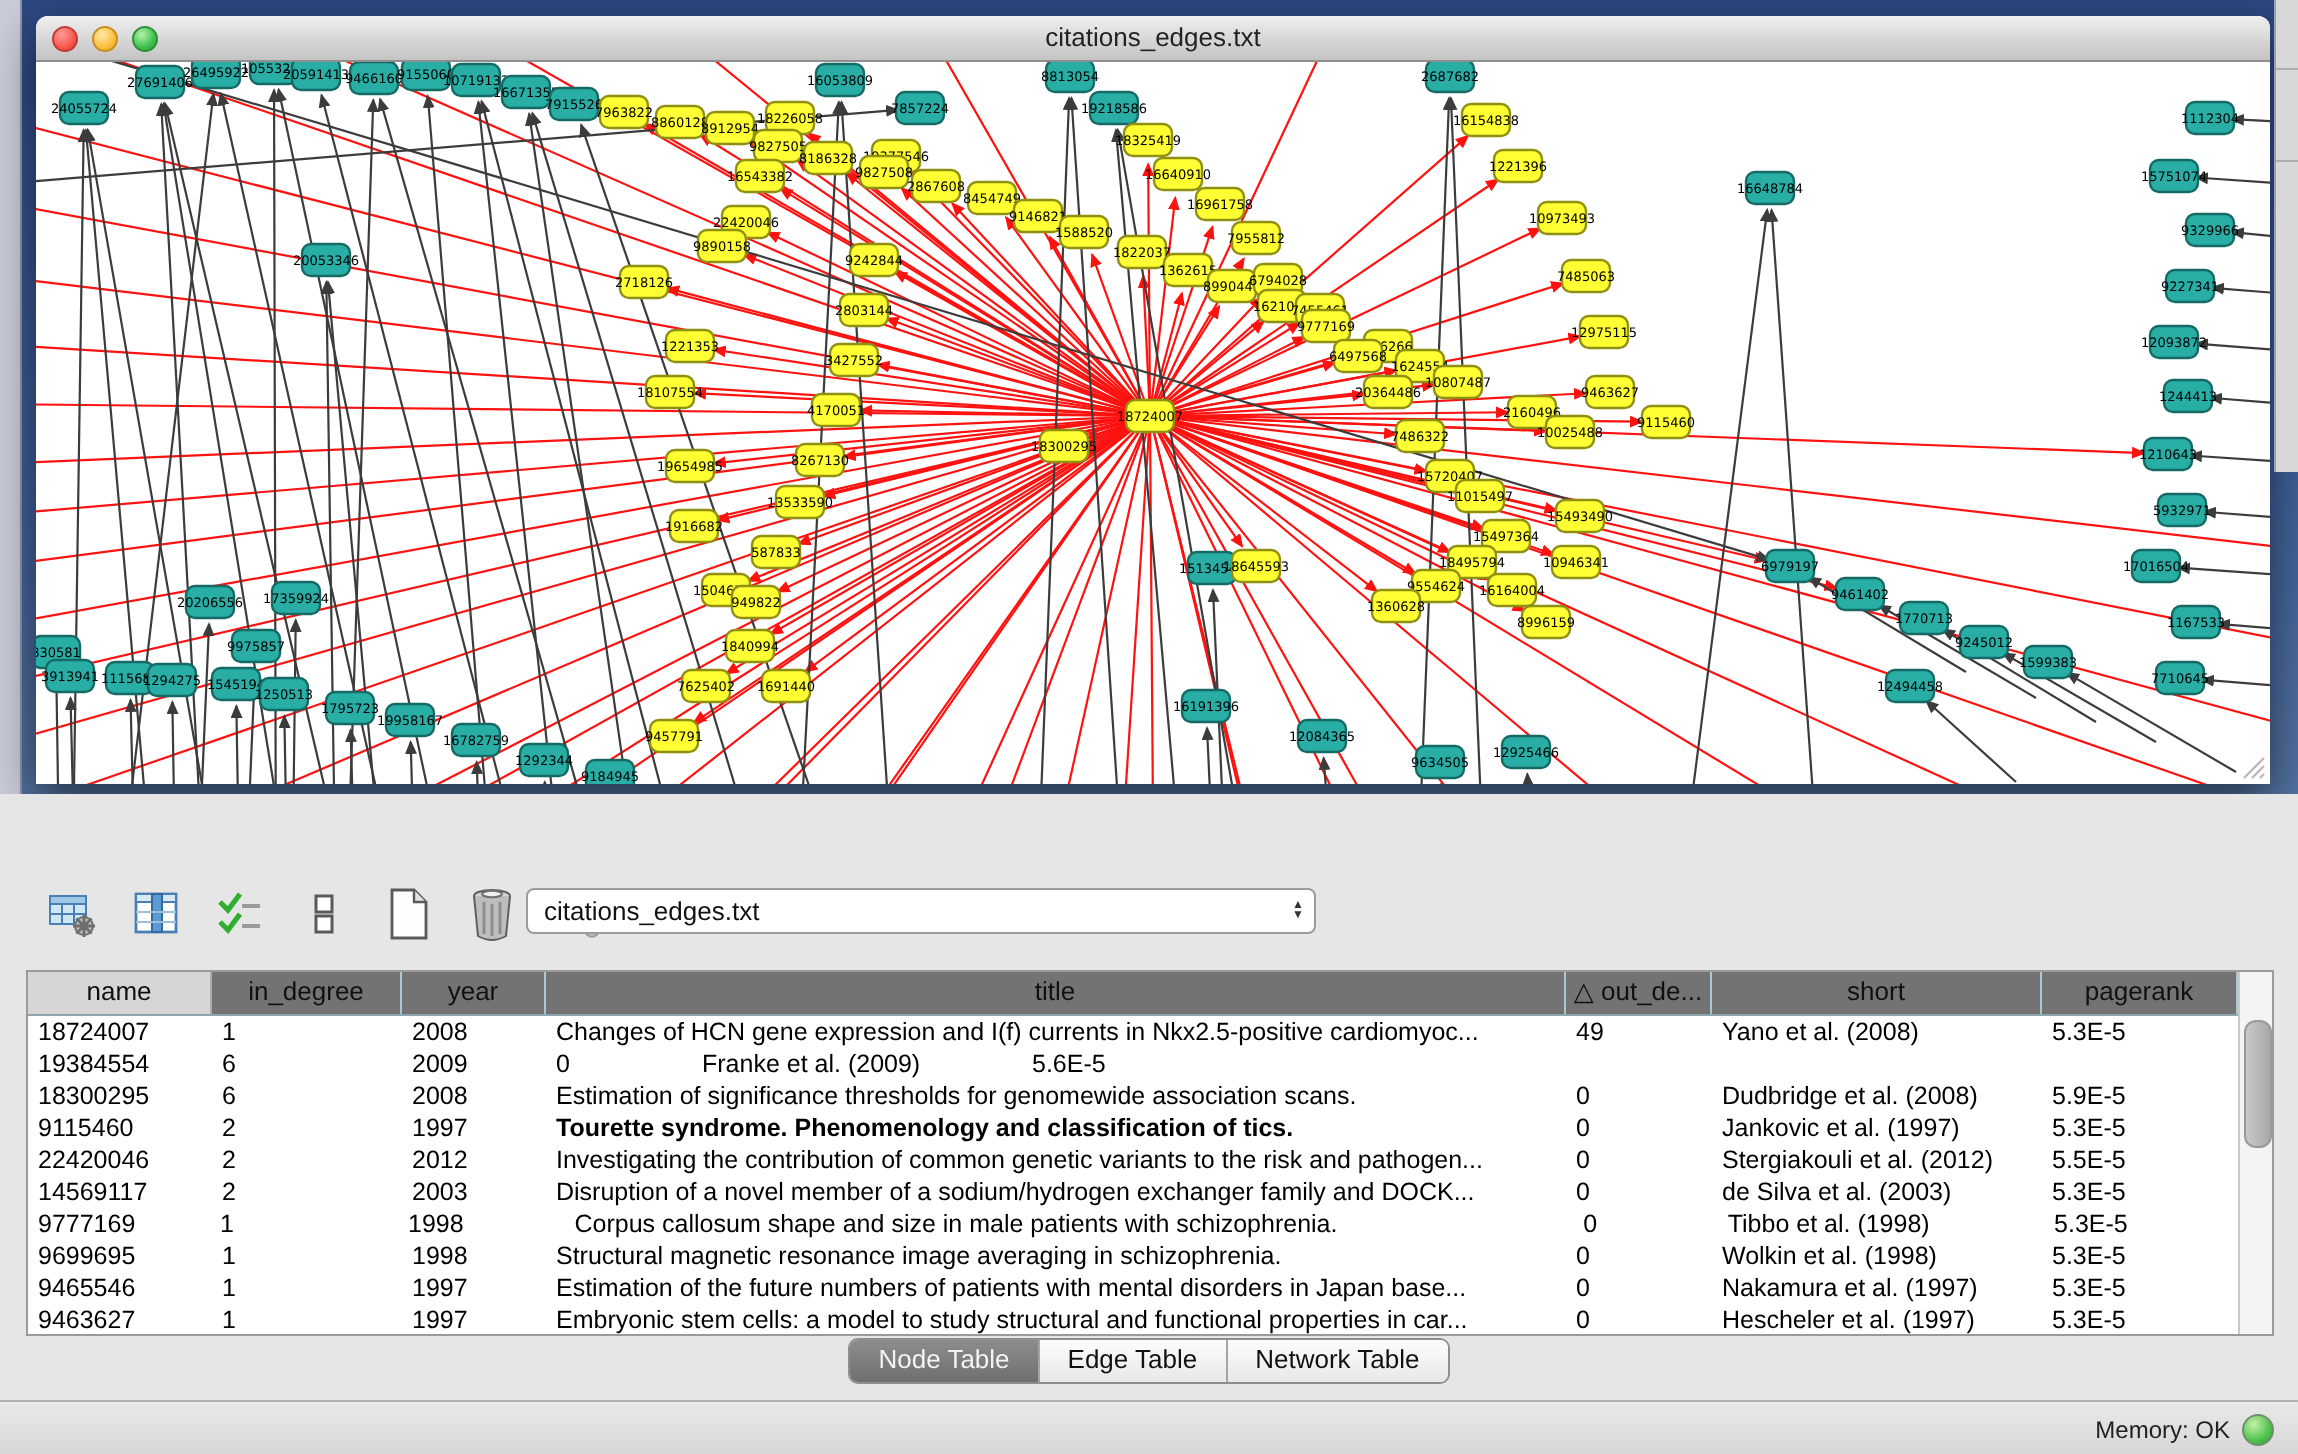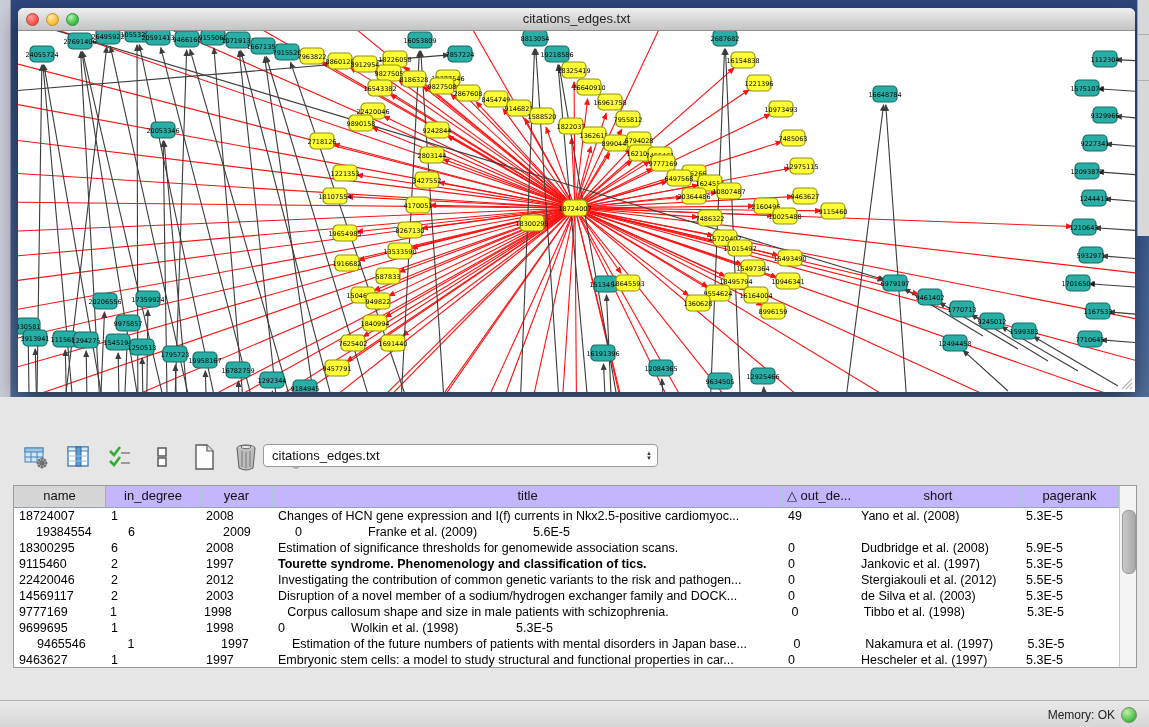--- a/index.html
+++ b/index.html
@@ -49,21 +49,21 @@
   .fx{font-family:"DejaVu Serif",serif;font-style:italic;font-size:15px;color:#222;}
   .combo{position:absolute;left:263px;top:47px;width:395px;height:23px;background:#fff;
          border:1px solid #9b9b9b;border-radius:4px;box-sizing:border-box;
          font-size:13px;color:#111;line-height:21px;padding-left:8px;cursor:pointer;}
   .combo .arrows{position:absolute;right:5px;top:0;height:100%;display:flex;flex-direction:column;
                  justify-content:center;color:#333;font-size:6px;line-height:5px;}
 
   .table-outer{position:absolute;left:13px;top:88px;width:1124px;height:183px;
                background:#fff;border:1px solid #9a9a9a;box-sizing:border-box;display:flex;}
   .grid{width:1105px;}
-  .grid-header{display:flex;height:21px;background:#c4b5fd;border-bottom:1px solid #8fa6b0;}
+  .grid-header{display:flex;height:21px;background:#737373;border-bottom:1px solid #8fa6b0;}
   .hcell{box-sizing:border-box;border-right:1px solid #a8c8d4;font-size:13px;color:#111;
          text-align:center;line-height:20px;overflow:hidden;white-space:nowrap;cursor:pointer;}
   .hcell.sel{background:#d6d6d6;border-right:1px solid #adadad;}
   .grid-body .row{display:flex;height:16px;}
   .cell{box-sizing:border-box;padding-left:5px;font-size:12.5px;color:#000;line-height:16px;
         overflow:hidden;white-space:nowrap;}
   .vscroll{width:17px;border-left:1px solid #c9c9c9;background:#f4f4f4;position:relative;}
   .vthumb{position:absolute;left:2px;top:24px;width:12px;height:62px;border-radius:6px;
           background:linear-gradient(90deg,#c9c9c9,#a8a8a8);border:1px solid #9a9a9a;}
 
@@ -894,21 +894,21 @@
             <div class="row">
               <div class="cell" style="width: 92px;">18724007</div>
               <div class="cell" style="width: 95px;">1</div>
               <div class="cell" style="width: 72px;">2008</div>
               <div class="cell" style="width: 510px;">Changes of HCN gene expression and I(f) currents in Nkx2.5-positive cardiomyoc...</div>
               <div class="cell" style="width: 73px;">49</div>
               <div class="cell" style="width: 165px;">Yano et al. (2008)</div>
               <div class="cell" style="width: 98px;">5.3E-5</div>
             </div>
             <div class="row">
-              <div class="cell" style="width: 92px; margin-left: 17px;">19384554</div>
+              <div class="cell" style="width: 92px;">19384554</div>
               <div class="cell" style="width: 95px;">6</div>
               <div class="cell" style="width: 72px;">2009</div>
               <div class="cell" style="width: 73px;">0</div>
               <div class="cell" style="width: 165px;">Franke et al. (2009)</div>
               <div class="cell" style="width: 98px;">5.6E-5</div>
             </div>
             <div class="row">
               <div class="cell" style="width: 92px;">18300295</div>
               <div class="cell" style="width: 95px;">6</div>
               <div class="cell" style="width: 72px;">2008</div>
@@ -950,26 +950,27 @@
               <div class="cell" style="width: 72px;">1998</div>
               <div class="cell" style="width: 510px; margin-left: 12px;">Corpus callosum shape and size in male patients with schizophrenia.</div>
               <div class="cell" style="width: 73px;">0</div>
               <div class="cell" style="width: 165px;">Tibbo et al. (1998)</div>
               <div class="cell" style="width: 98px;">5.3E-5</div>
             </div>
             <div class="row">
               <div class="cell" style="width: 92px;">9699695</div>
               <div class="cell" style="width: 95px;">1</div>
               <div class="cell" style="width: 72px;">1998</div>
+              <div class="cell" style="width: 510px;">Structural magnetic resonance image averaging in schizophrenia.</div>
               <div class="cell" style="width: 73px;">0</div>
               <div class="cell" style="width: 165px;">Wolkin et al. (1998)</div>
               <div class="cell" style="width: 98px;">5.3E-5</div>
             </div>
             <div class="row">
-              <div class="cell" style="width: 92px; margin-left: 18px;">9465546</div>
+              <div class="cell" style="width: 92px;">9465546</div>
               <div class="cell" style="width: 95px;">1</div>
               <div class="cell" style="width: 72px;">1997</div>
               <div class="cell" style="width: 510px;">Estimation of the future numbers of patients with mental disorders in Japan base...</div>
               <div class="cell" style="width: 73px;">0</div>
               <div class="cell" style="width: 165px;">Nakamura et al. (1997)</div>
               <div class="cell" style="width: 98px;">5.3E-5</div>
             </div>
             <div class="row">
               <div class="cell" style="width: 92px;">9463627</div>
               <div class="cell" style="width: 95px;">1</div>
@@ -979,19 +980,26 @@
               <div class="cell" style="width: 165px;">Hescheler et al. (1997)</div>
               <div class="cell" style="width: 98px;">5.3E-5</div>
             </div>
           </div>
       </div>
       <div class="vscroll">
         <div class="vthumb"></div>
       </div>
     </div>
 
+    <div class="tabbar">
+      <div class="segmented" id="segmented">
+          <div class="segment active">Node Table</div>
+          <div class="segment">Edge Table</div>
+          <div class="segment">Network Table</div>
+        </div>
+    </div>
 
     <div class="statusbar">
       <span class="mem">Memory: OK</span>
       <span class="memdot"></span>
     </div>
   </div>
 </div>
 
 </body></html>

